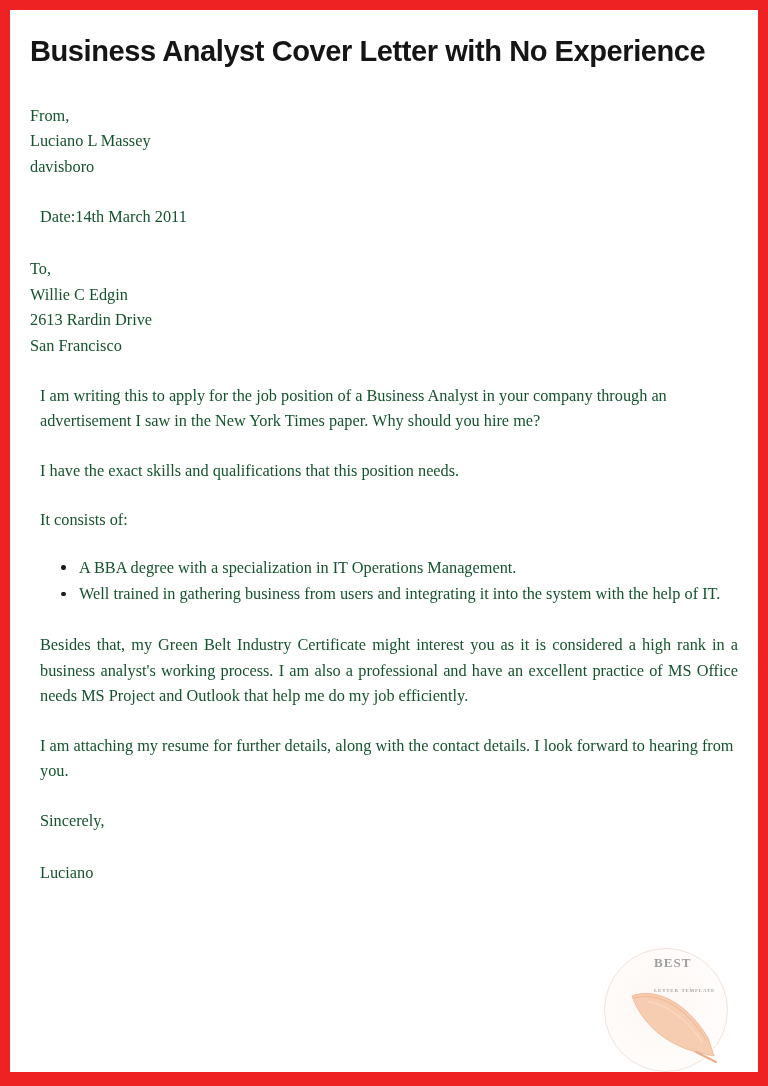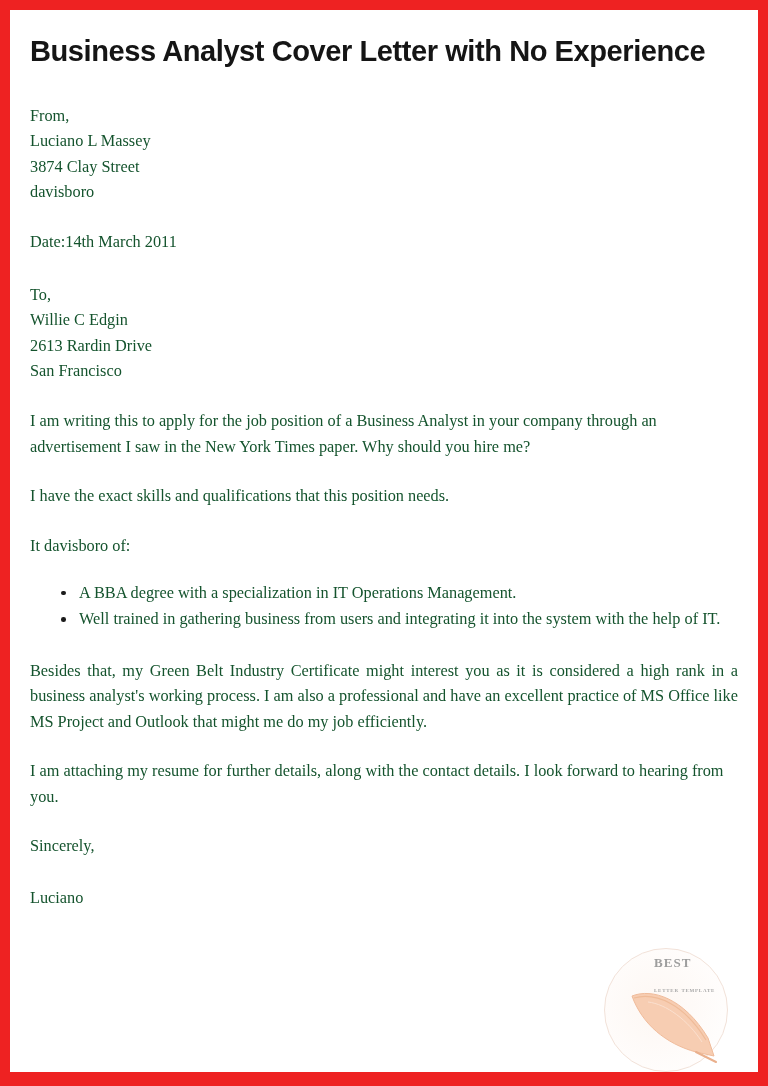--- a/index.html
+++ b/index.html
@@ -60,21 +60,21 @@
     padding-top: 34px;
   }
   .block {
     margin: 0 0 25px 0;
   }
   .block .line {
     display: block;
     white-space: nowrap;
   }
   .para {
-    margin: 0 0 24px 0;
+    margin: 0 0 24px 10px;
     text-align: left;
   }
   .para.justify {
     text-align: justify;
     text-justify: inter-word;
   }
   .gap-sm { margin-bottom: 22px; }
   .gap-lg { margin-bottom: 27px; }
 
   
@@ -163,44 +163,43 @@
 <div class="page">
   <div class="sheet">
 
     <h1 class="doc-title">Business Analyst Cover Letter with No Experience</h1>
 
     <div class="letter">
 
       <div class="block">
         <span class="line">From,</span>
         <span class="line">Luciano L Massey</span>
-        <span class="line">3874 Clay Street</span>
         <span class="line">davisboro</span>
       </div>
 
       <p class="para gap-lg">Date:14th March 2011</p>
 
       <div class="block">
         <span class="line">To,</span>
         <span class="line">Willie C Edgin</span>
         <span class="line">2613 Rardin Drive</span>
         <span class="line">San Francisco</span>
       </div>
 
 
       <p class="para">I am writing this to apply for the job position of a Business Analyst in your company through an advertisement I saw in the New York Times paper. Why should you hire me?</p>
       <p class="para">I have the exact skills and qualifications that this position needs.</p>
-      <p class="para gap-sm">It davisboro of:</p>
+      <p class="para gap-sm">It consists of:</p>
 
       <ul class="bullets">
         <li>A BBA degree with a specialization in IT Operations Management.</li>
         <li>Well trained in gathering business from users and integrating it into the system with the help of IT.</li>
       </ul>
 
-      <p class="para justify">Besides that, my Green Belt Industry Certificate might interest you as it is considered a high rank in a business analyst's working process. I am also a professional and have an excellent practice of MS Office like MS Project and Outlook that might me do my job efficiently.</p>
+      <p class="para justify">Besides that, my Green Belt Industry Certificate might interest you as it is considered a high rank in a business analyst's working process. I am also a professional and have an excellent practice of MS Office needs MS Project and Outlook that help me do my job efficiently.</p>
       <p class="para">I am attaching my resume for further details, along with the contact details. I look forward to hearing from you.</p>
 
       <p class="para gap-lg">Sincerely,</p>
       <p class="para">Luciano</p>
 
     </div>
 
     <div class="watermark">
       <div class="wm-circle"></div>
       <svg class="wm-quill" viewBox="0 0 96 82">

